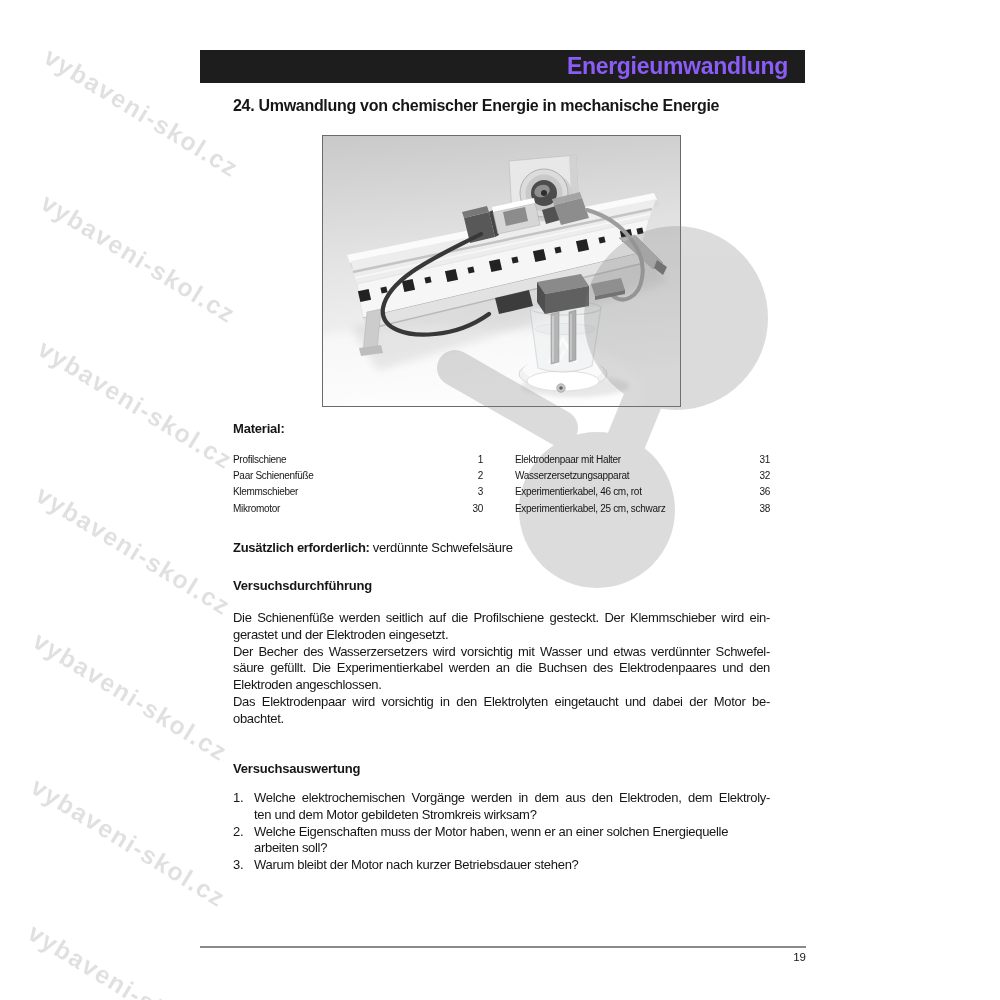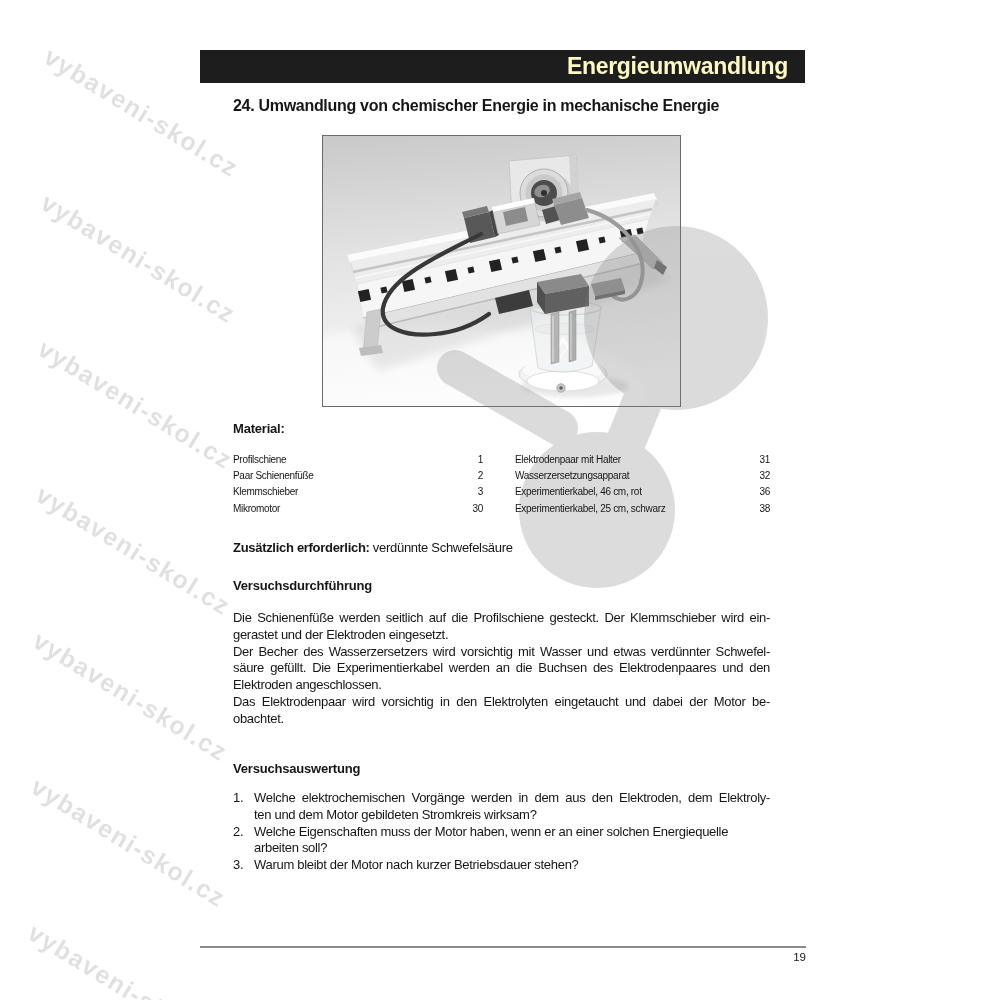--- a/index.html
+++ b/index.html
@@ -16,21 +16,21 @@
   .wm-logo{position:absolute;left:420px;top:210px;}
   
   .photo{
     position:absolute;left:322px;top:135px;width:357px;height:270px;z-index:1;
     border:1px solid #6a6a6a;box-sizing:content-box;background:#e8e8e8;
   }
   
   .content{position:absolute;inset:0;z-index:3;}
   .banner{
     position:absolute;left:200px;top:50px;width:605px;height:33px;background:#1d1d1d;
-    color:#fef9c3;font-weight:bold;font-size:23px;line-height:33px;text-align:right;
+    color:#8b5cf6;font-weight:bold;font-size:23px;line-height:33px;text-align:right;
     padding-right:17px;box-sizing:border-box;letter-spacing:-0.3px;
   }
   .section-title{
     position:absolute;left:233px;top:97px;width:560px;font-weight:bold;font-size:16px;
     letter-spacing:-0.3px;
   }
   .h-bold{position:absolute;left:233px;font-weight:bold;font-size:13px;letter-spacing:-0.2px;}
   .body-text{font-size:13px;letter-spacing:-0.3px;line-height:16.8px;}
   .mat-table{position:absolute;left:233px;top:452px;width:537px;}
   .mat-row{display:flex;font-size:10px;letter-spacing:-0.3px;line-height:16.2px;}

